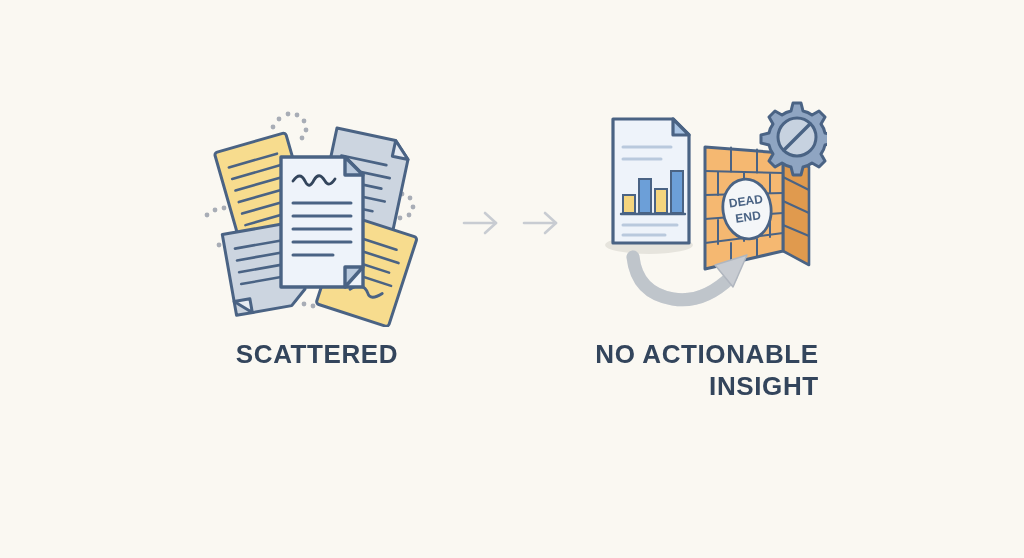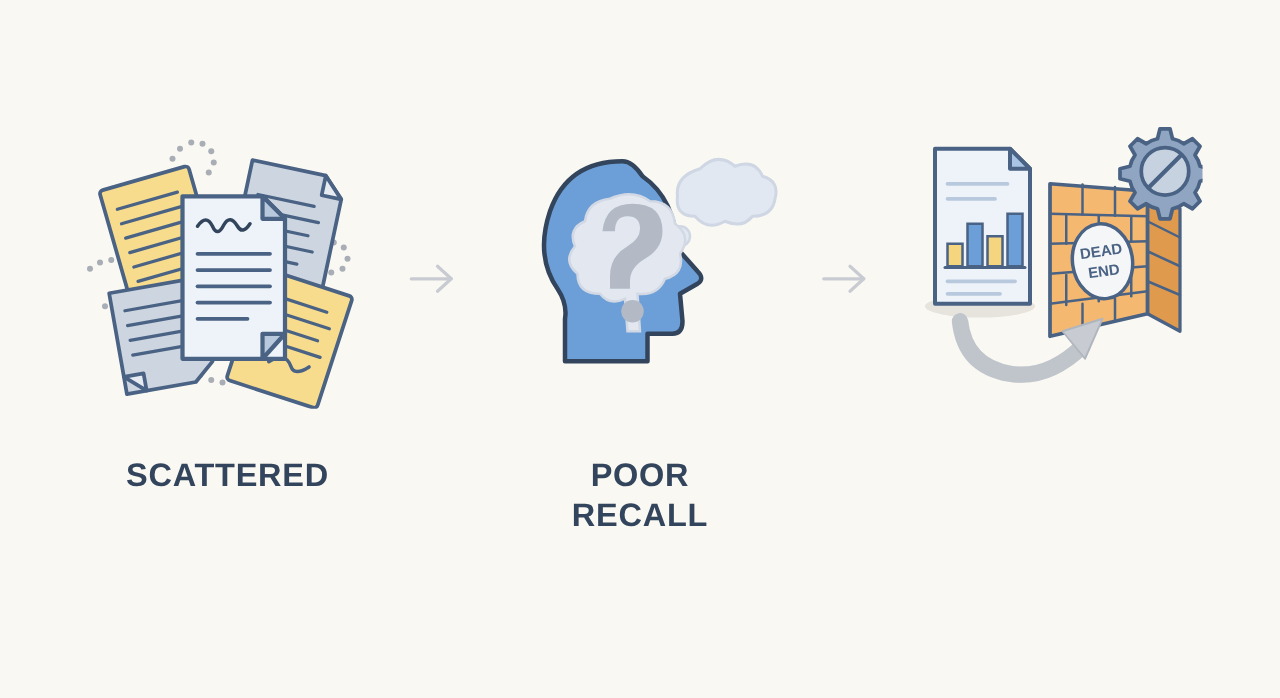--- a/index.html
+++ b/index.html
@@ -34,22 +34,22 @@
   }
   .art {
     width: 240px;
     height: 230px;
     display: flex;
     align-items: center;
     justify-content: center;
     margin-top: 18px;
   }
   .caption {
-    margin-top: 38px;
-    text-align: center;
+    margin-top: 12px;
+    text-align: right;
     color: #33455c;
     font-size: 26px;
     font-weight: bold;
     letter-spacing: 0.6px;
     line-height: 1.22;
     text-transform: uppercase;
   }
   .caption .line2 { display: block; }
   .connector {
     width: 60px;
@@ -186,86 +186,20 @@
 
   <div class="connector">
     <svg width="44" height="30" viewBox="0 0 44 30">
       <g fill="none" stroke="#c8ccd2" stroke-width="2.6" stroke-linecap="round" stroke-linejoin="round">
         <line x1="4" y1="15" x2="36" y2="15"></line>
         <polyline points="25,5 36,15 25,25"></polyline>
       </g>
     </svg>
   </div>
 
-  <div class="stage">
-    <div class="art">
-      <svg width="240" height="230" viewBox="0 0 240 230">
-
-        <circle cx="140" cy="106" r="5" fill="#e2e8f2" stroke="#cfd7e4" stroke-width="2"></circle>
-        <circle cx="152" cy="92" r="8" fill="#e2e8f2" stroke="#cfd7e4" stroke-width="2"></circle>
-        <g>
-          <path d="M168 38 q14 -14 28 -2 q16 -6 22 8 q14 4 10 18 q-2 14 -18 14 q-8 10 -22 4
-                   q-14 8 -24 -4 q-16 0 -14 -16 q-2 -16 18 -22 Z" fill="#e2e8f2" stroke="#cfd7e4" stroke-width="2.4" stroke-linejoin="round"></path>
-        </g>
-
-        <g>
-          <path d="M106 32
-                   q-44 0 -58 40
-                   q-12 36 6 62
-                   q8 12 6 24
-                   l0 34
-                   h66
-                   v-22
-                   h20
-                   q8 0 8 -10
-                   l-2 -22
-                   l14 -8
-                   q6 -4 0 -10
-                   l-16 -18
-                   q-2 -40 -28 -58
-                   q-8 -12 -16 -12 Z" fill="#6c9fd8" stroke="#33455c" stroke-width="3.6" stroke-linejoin="round"></path>
-        </g>
-
-        <g>
-          <path d="M96 62
-                   q-18 2 -20 18
-                   q-14 6 -8 20
-                   q-10 12 2 22
-                   q0 16 18 16
-                   q8 10 20 4
-                   l2 26 h10 l-2 -30
-                   q16 2 22 -12
-                   q16 -4 12 -20
-                   q10 -14 -4 -24
-                   q-2 -18 -20 -18
-                   q-14 -10 -32 -2 Z" fill="#e3e8f0" stroke="#d2d9e4" stroke-width="2"></path>
-        </g>
-
-        <g>
-          <path d="M90 88
-                   q2 -22 24 -22
-                   q24 0 24 22
-                   q0 14 -14 22
-                   q-12 7 -12 18
-                   v6
-                   h-16
-                   v-10
-                   q0 -16 14 -24
-                   q10 -6 10 -14
-                   q0 -10 -10 -10
-                   q-10 0 -10 12 Z" fill="#b3bac6"></path>
-          <circle cx="114" cy="152" r="9" fill="#b3bac6"></circle>
-        </g>
-      </svg>
-    </div>
-    <div class="caption">
-      <span>POOR</span>
-      <span class="line2">RECALL</span>
-    </div>
-  </div>
 
   <div class="connector">
     <svg width="44" height="30" viewBox="0 0 44 30">
       <g fill="none" stroke="#c8ccd2" stroke-width="2.6" stroke-linecap="round" stroke-linejoin="round">
         <line x1="4" y1="15" x2="36" y2="15"></line>
         <polyline points="25,5 36,15 25,25"></polyline>
       </g>
     </svg>
   </div>
 
@@ -341,16 +275,18 @@
         </g>
 
         <g>
           <path d="M46 160 q4 36 40 42 q30 5 58 -22" fill="none" stroke="#c8ccd2" stroke-width="13" stroke-linecap="round"></path>
           <path d="M46 160 q4 36 40 42 q30 5 58 -22" fill="none" stroke="#b0b6bf" stroke-width="13" stroke-linecap="round" opacity="0.35"></path>
           <polygon points="128,168 160,158 146,190" fill="#c8ccd2" stroke="#b0b6bf" stroke-width="1.5" stroke-linejoin="round"></polygon>
         </g>
       </svg>
     </div>
     <div class="caption">
+      <span>NO ACTIONABLE</span>
+      <span class="line2">INSIGHT</span>
     </div>
   </div>
 
 </div>
 
 </body></html>

